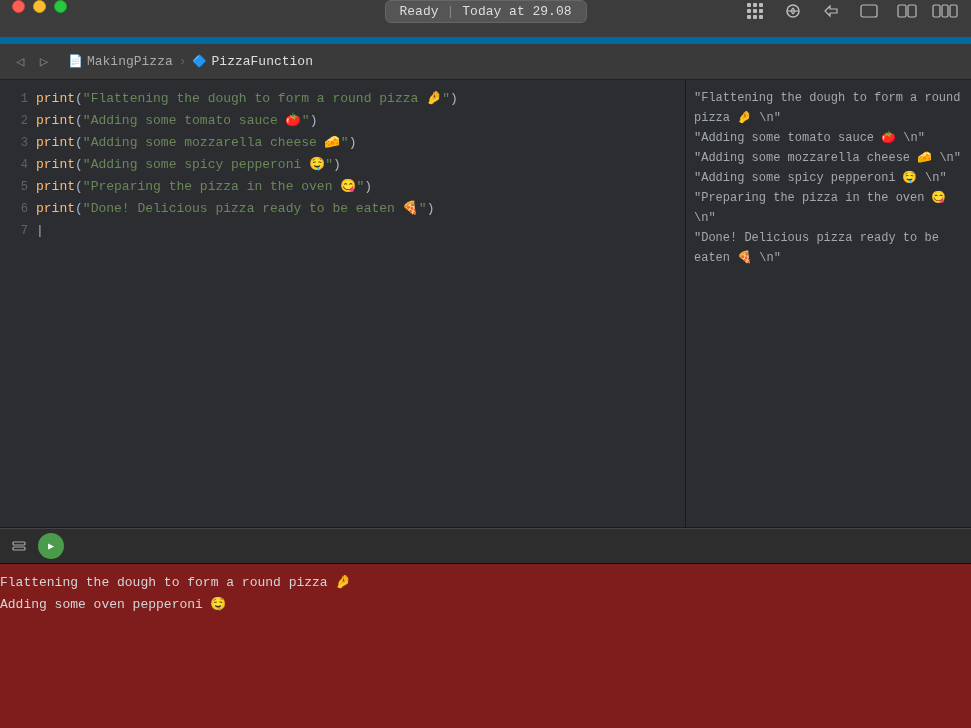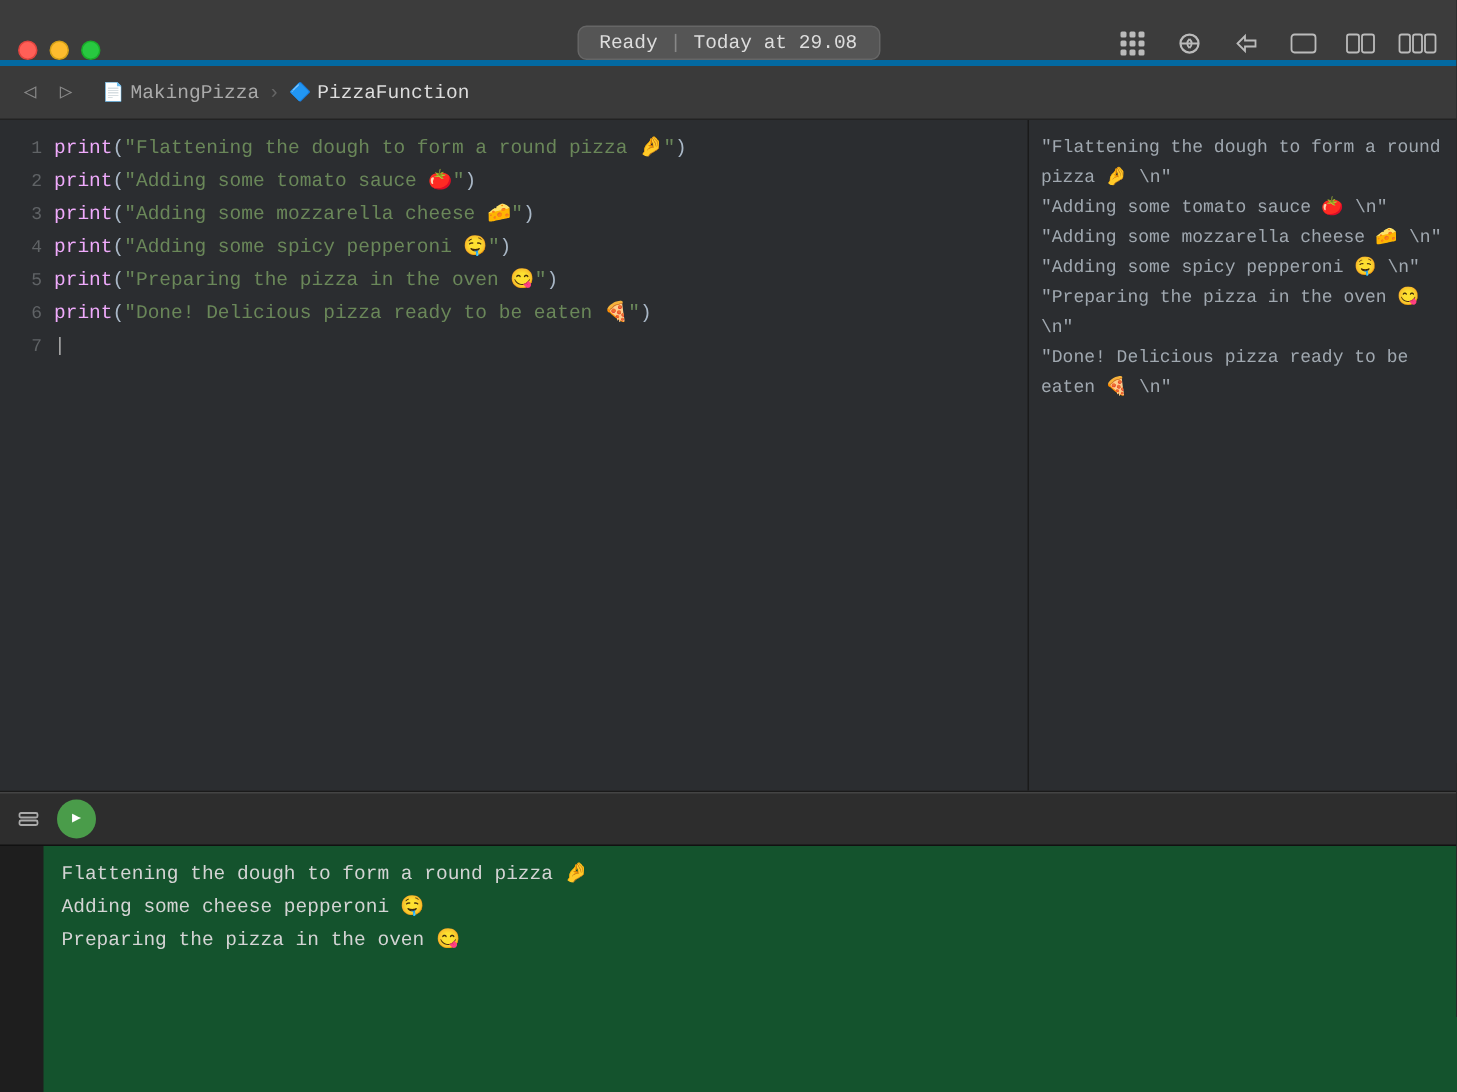--- a/index.html
+++ b/index.html
@@ -12,25 +12,25 @@
       overflow: hidden;
       display: flex;
       flex-direction: column;
     }
 
     
     .title-bar {
       height: 44px;
       background: #3c3c3c;
       display: flex;
-      align-items: flex-end;
+      align-items: flex-start;
       padding: 0 12px;
       position: relative;
       flex-shrink: 0;
-      border-bottom: 4px solid #0369a1;
+      border-bottom: 7px solid #0369a1;
     }
 
     .traffic-lights {
       display: flex;
       gap: 8px;
       align-items: center;
     }
 
     .traffic-light {
       width: 13px;
@@ -188,21 +188,21 @@
     }
 
     .code-line {
       height: 22px;
       line-height: 22px;
       font-size: 13px;
       white-space: pre;
       color: #a9b7c6;
     }
 
-    .code-line .kw { color: #f0abfc; }
+    .code-line .kw { color: #fdba74; }
     .code-line .str { color: #6a8759; }
     .code-line .paren { color: #a9b7c6; }
 
     .cursor-line::after {
       content: '|';
       color: #aaa;
       animation: blink 1s infinite;
     }
 
     @keyframes blink {
@@ -267,24 +267,23 @@
       display: flex;
       align-items: center;
       justify-content: center;
       cursor: pointer;
       color: white;
       font-size: 10px;
     }
 
     .console-content {
       flex: 1;
-      padding: 8px 12px;
+      padding: 8px 0;
       overflow: auto;
-      background: #14532d;
-      margin-left: 29px;
+      background: #7f1d1d;
     }
 
     .console-line {
       font-size: 13px;
       color: #d4d4d4;
       line-height: 22px;
       white-space: pre;
       font-family: 'Menlo', 'Monaco', 'Courier New', monospace;
     }
 
@@ -424,18 +423,17 @@
       <div class="console-btn">
         <svg width="14" height="10" viewBox="0 0 14 10" fill="none">
           <rect x="1" y="1" width="12" height="3" rx="1" stroke="#aaa" stroke-width="1.2" fill="none"></rect>
           <rect x="1" y="6" width="12" height="3" rx="1" stroke="#aaa" stroke-width="1.2" fill="none"></rect>
         </svg>
       </div>
       <div class="run-btn">▶</div>
     </div>
     <div class="console-content">
       <div class="console-line">Flattening the dough to form a round pizza 🤌</div>
-      <div class="console-line">Adding some cheese pepperoni 🤤</div>
-      <div class="console-line">Preparing the pizza in the oven 😋</div>
+      <div class="console-line">Adding some oven pepperoni 🤤</div>
     </div>
   </div>
 
 </div>
 
 </body></html>

